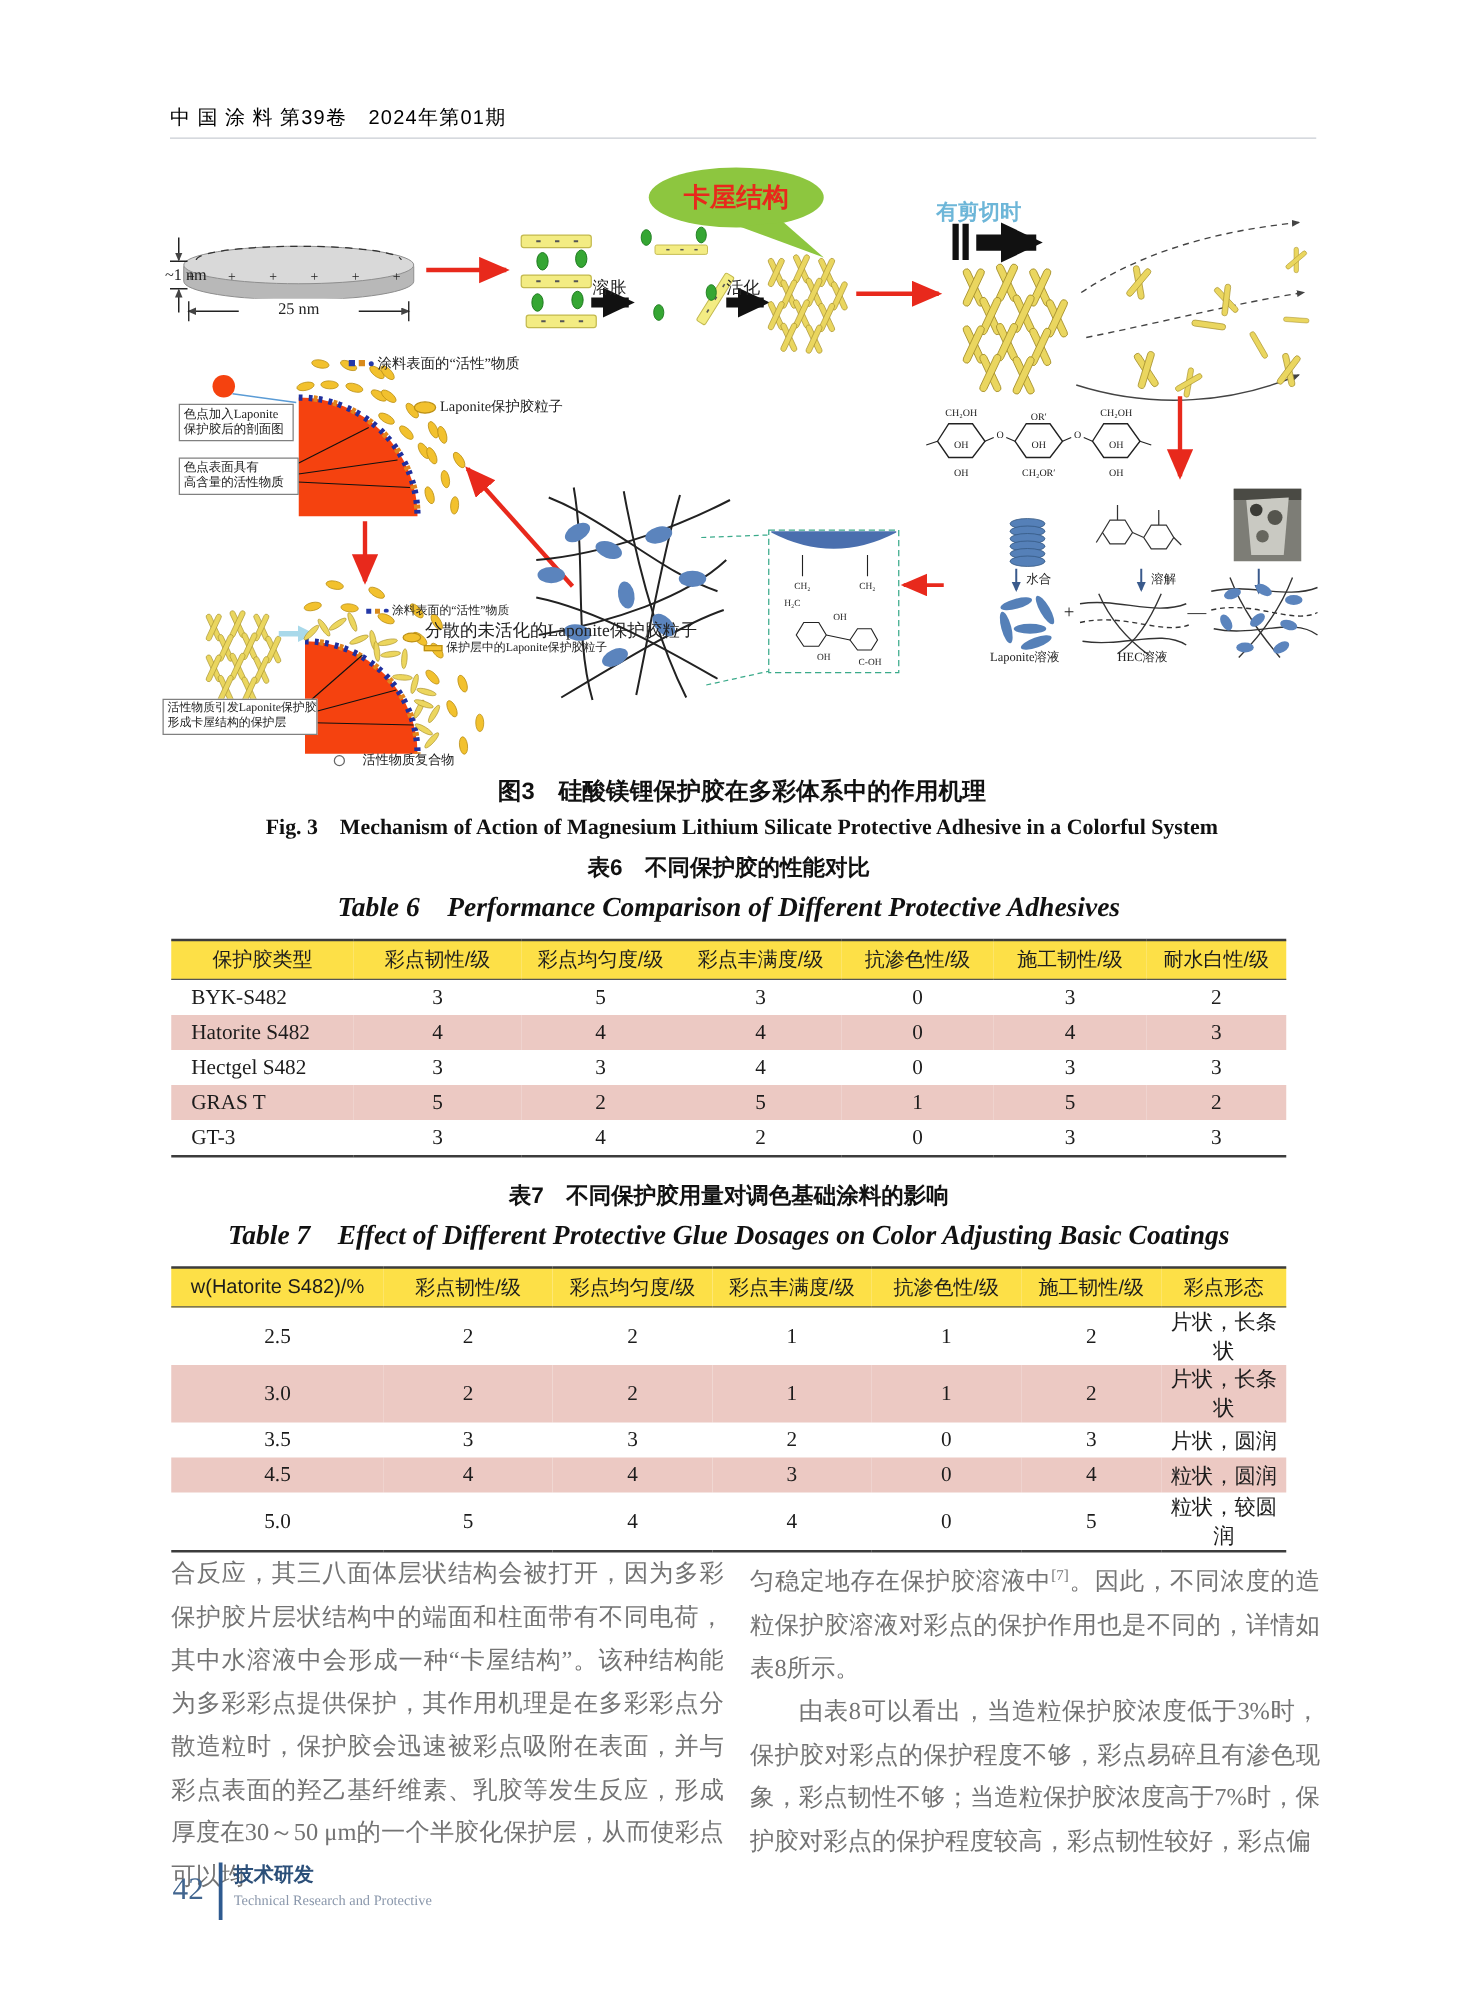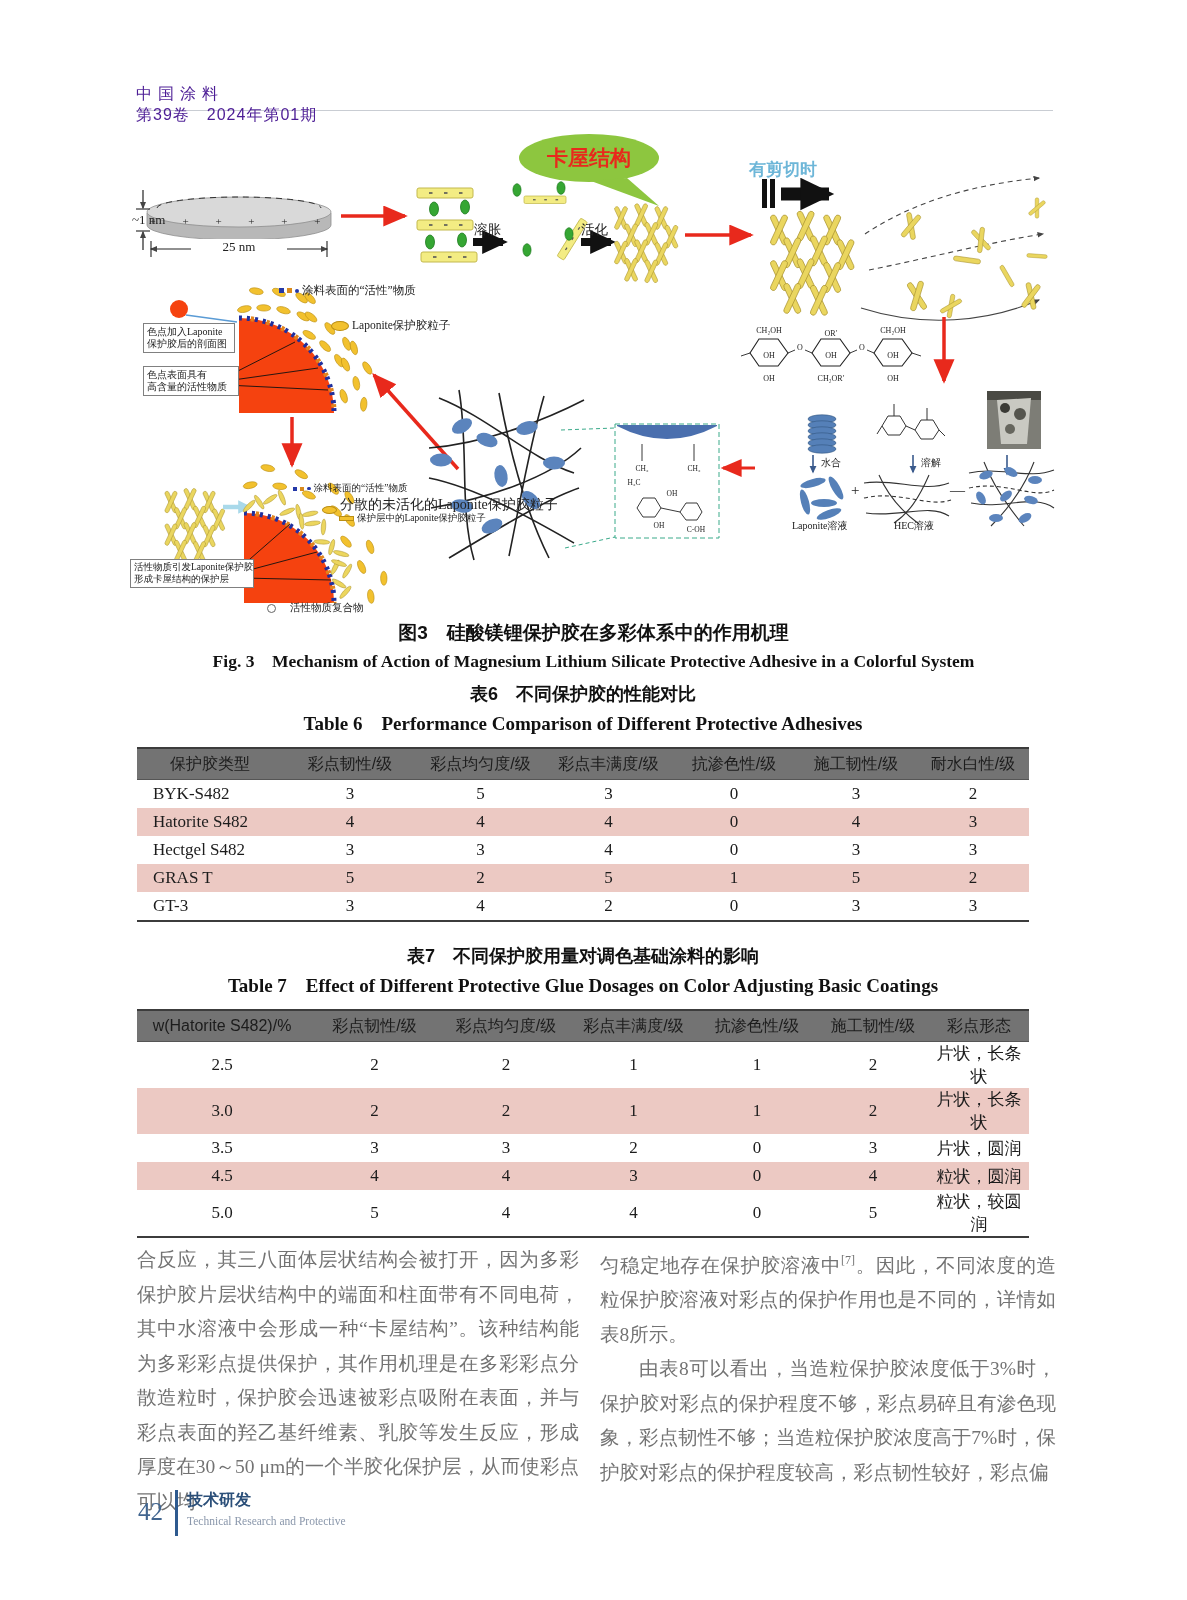--- a/index.html
+++ b/index.html
@@ -1,45 +1,45 @@
 <!DOCTYPE html>
 <html><head>
 <meta charset="utf-8">
 <style>
   html,body{margin:0;padding:0;background:#fff;}
   .page{position:relative;width:1187px;height:1600px;background:#fff;overflow:hidden;
         font-family:"Liberation Serif",serif;color:#1c1c1c;}
   
   .hdr{position:absolute;left:136px;right:134px;top:84px;height:26px;
        border-bottom:1.5px solid #c9cdd3;display:flex;
-       font-family:"Liberation Sans",sans-serif;font-size:16px;color:#4c1d95;flex-direction:column;}
+       font-family:"Liberation Sans",sans-serif;font-size:16px;color:#000000;}
   .hdr .l{letter-spacing:6px;} .hdr .r{letter-spacing:1px;}
   
   .figure{position:absolute;left:129px;top:128px;width:930px;height:492px;}
   .figure svg{position:absolute;left:0;top:0;}
   .fl{position:absolute;white-space:nowrap;color:#222;font-family:"Liberation Serif",serif;}
   .fbox{border:1px solid #808080;background:#fff;padding:2px 3px;font-size:10px;line-height:12px;}
   .flex-lg{display:flex;align-items:center;gap:3px;}
   .sq{width:5px;height:5px;display:inline-block;}
   .sqb{background:#2438a8;} .sqo{background:#d98a1c;}
   .dotb{width:4px;height:4px;border-radius:50%;background:#2438a8;display:inline-block;}
   .oval-ic{width:16px;height:8px;border-radius:50%;background:#f2c12e;border:1px solid #bb8f14;display:inline-block;}
   .oval-ic.sm{width:13px;height:6px;}
   .rod-ic{width:13px;height:3px;background:#f2c12e;border:1px solid #bb8f14;display:inline-block;}
   .circ-ic{width:7px;height:7px;border-radius:50%;border:1px solid #666;background:#fff;display:inline-block;}
   
   .figcap{position:absolute;left:0;width:100%;text-align:center;}
   .cap-zh{font-family:"Liberation Sans",sans-serif;font-weight:bold;font-size:19px;color:#111;}
   .cap-en{font-family:"Liberation Serif",serif;font-weight:bold;font-size:17.5px;color:#111;margin-top:3px;}
   .tblwrap{position:absolute;left:137px;width:892px;}
   .t-zh{font-family:"Liberation Sans",sans-serif;font-weight:bold;font-size:18px;text-align:center;color:#111;}
-  .t-en{font-family:"Liberation Serif",serif;font-weight:bold;font-size:19px;text-align:center;color:#111;margin-top:5px;}
+  .t-en{font-family:"Liberation Serif",serif;font-weight:bold;font-size:22px;text-align:center;color:#111;margin-top:5px;font-style:italic;}
   table.data-table{border-collapse:collapse;table-layout:fixed;width:892px;margin-top:10px;
        border-top:2.2px solid #3c3c3c;border-bottom:2.2px solid #3c3c3c;}
-  .data-table thead tr{background:#737373;}
+  .data-table thead tr{background:#fde047;}
   .data-table thead{border-bottom:1.6px solid #555;}
   .data-table th{font-family:"Liberation Sans",sans-serif;font-weight:normal;font-size:16px;
        height:30px;text-align:center;padding:0;}
   .data-table td{font-family:"Liberation Serif",serif;font-size:17px;height:28px;text-align:center;padding:0;}
   .data-table tbody tr:nth-child(even){background:#ecc9c3;}
   .t6 th:nth-child(1),.t6 td:nth-child(1){width:146px;}
   .t6 th:nth-child(2),.t6 td:nth-child(2){width:134px;}
   .t6 th:nth-child(3),.t6 td:nth-child(3){width:127px;}
   .t6 th:nth-child(4),.t6 td:nth-child(4){width:129px;}
   .t6 th:nth-child(5),.t6 td:nth-child(5){width:122px;}

